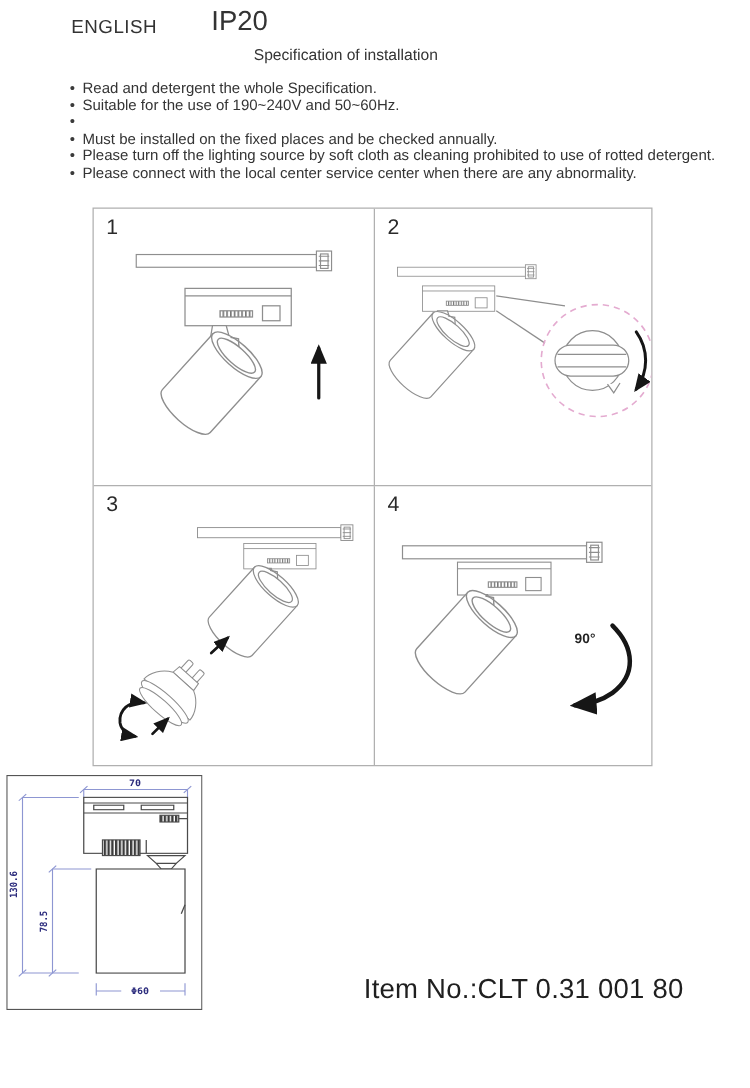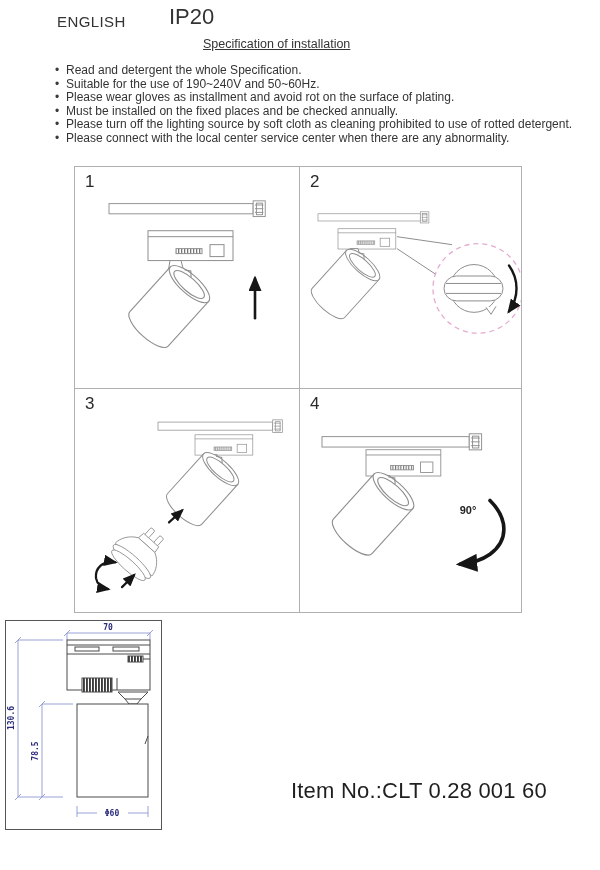--- a/index.html
+++ b/index.html
@@ -10,24 +10,24 @@
     --dim-text:#2c2c7d;
     --detail-circle:#e4abd0;
     --grid-border:#b0b0b0;
     --text-ink:#343434;
   }
   html,body{margin:0;padding:0;background:#fff;}
   .sheet{
     position:relative;width:600px;height:870px;background:#fff;overflow:hidden;
     font-family:"Liberation Sans",sans-serif;color:var(--text-ink);
   }
-  .abs{position:absolute;}
+  .abs{position:absolute;text-align:center;}
   .lang{left:57px;top:13px;font-size:15px;letter-spacing:.4px;color:#333;}
   .ip{left:169px;top:4px;font-size:22px;color:#333;}
-  .subtitle{left:203px;top:37px;font-size:12.5px;text-decoration:underline;}
+  .subtitle{left:203px;top:37px;font-size:12.5px;}
   .intro{left:67px;top:51px;font-size:12px;}
   .safety{left:55px;top:64px;font-size:12px;}
   .safety .row{display:flex;gap:5px;height:13.5px;line-height:13.2px;white-space:nowrap;}
   .bullet{width:6px;color:#3a3a3a;}
   .grid{
     left:74px;top:166px;width:448px;height:447px;
     display:grid;grid-template-columns:225px 1fr;grid-template-rows:222px 1fr;
     border:1px solid var(--grid-border);box-sizing:border-box;
   }
   .cell{position:relative;}
@@ -41,21 +41,21 @@
   .s-artn{stroke:var(--line-art);fill:none;stroke-width:1;}
   .s-hatch{stroke:var(--line-art);fill:url(#hatch);stroke-width:1;}
   .s-arrow{stroke:var(--arrow-ink);fill:none;stroke-linecap:round;}
   .s-circle{stroke:var(--detail-circle);fill:none;stroke-width:1.3;stroke-dasharray:5 4;}
   .s-obj{stroke:var(--object-line);fill:#fff;stroke-width:1;}
   .s-objn{stroke:var(--object-line);fill:none;stroke-width:1;}
   .s-knurl{stroke:var(--object-line);fill:url(#knurl);stroke-width:1;}
   .s-dim{stroke:var(--dim-line);fill:none;stroke-width:.9;}
   .t-dim{fill:var(--dim-text);font-family:"DejaVu Sans Mono",monospace;font-weight:700;font-size:8px;}
   .t-deg{fill:#222;font-family:"Liberation Sans",sans-serif;font-weight:700;font-size:11px;}
-  .dimbox{left:5px;top:620px;width:157px;height:210px;text-decoration:underline;}
+  .dimbox{left:5px;top:620px;width:157px;height:188px;text-decoration:underline;}
   .itemno{left:291px;top:778px;font-size:22px;color:#1f1f1f;letter-spacing:.2px;}
 </style>
 </head>
 <body>
 
 <div class="sheet">
 
   <svg width="0" height="0" style="position:absolute" aria-hidden="true">
     <defs>
       <marker id="mArr" viewBox="0 0 6 5" markerWidth="6" markerHeight="5" refX="4.8" refY="2.5" orient="auto-start-reverse">
@@ -108,21 +108,20 @@
     <div class="row">
         <span class="bullet">•</span>
         <span>Read and detergent the whole Specification.</span>
       </div>
     <div class="row">
         <span class="bullet">•</span>
         <span>Suitable for the use of 190~240V and 50~60Hz.</span>
       </div>
     <div class="row">
         <span class="bullet">•</span>
-        <span>Please wear gloves as installment and avoid rot on the surface of plating.</span>
       </div>
     <div class="row">
         <span class="bullet">•</span>
         <span>Must be installed on the fixed places and be checked annually.</span>
       </div>
     <div class="row">
         <span class="bullet">•</span>
         <span>Please turn off the lighting source by soft cloth as cleaning prohibited to use of rotted detergent.</span>
       </div>
     <div class="row">
@@ -249,15 +248,15 @@
       <g>
         <line class="s-dim" x1="72" y1="186" x2="72" y2="197"></line>
         <line class="s-dim" x1="143" y1="186" x2="143" y2="197"></line>
         <line class="s-dim" x1="72" y1="193" x2="143" y2="193"></line>
         <rect x="92" y="187" width="31" height="11" fill="#fff"></rect>
         <text class="t-dim" x="107" y="196" text-anchor="middle">Φ60</text>
       </g>
     </svg>
   </div>
 
-  <div class="abs itemno">Item No.:CLT 0.28 001 60</div>
+  <div class="abs itemno">Item No.:CLT 0.31 001 80</div>
 
 </div>
 
 </body></html>

